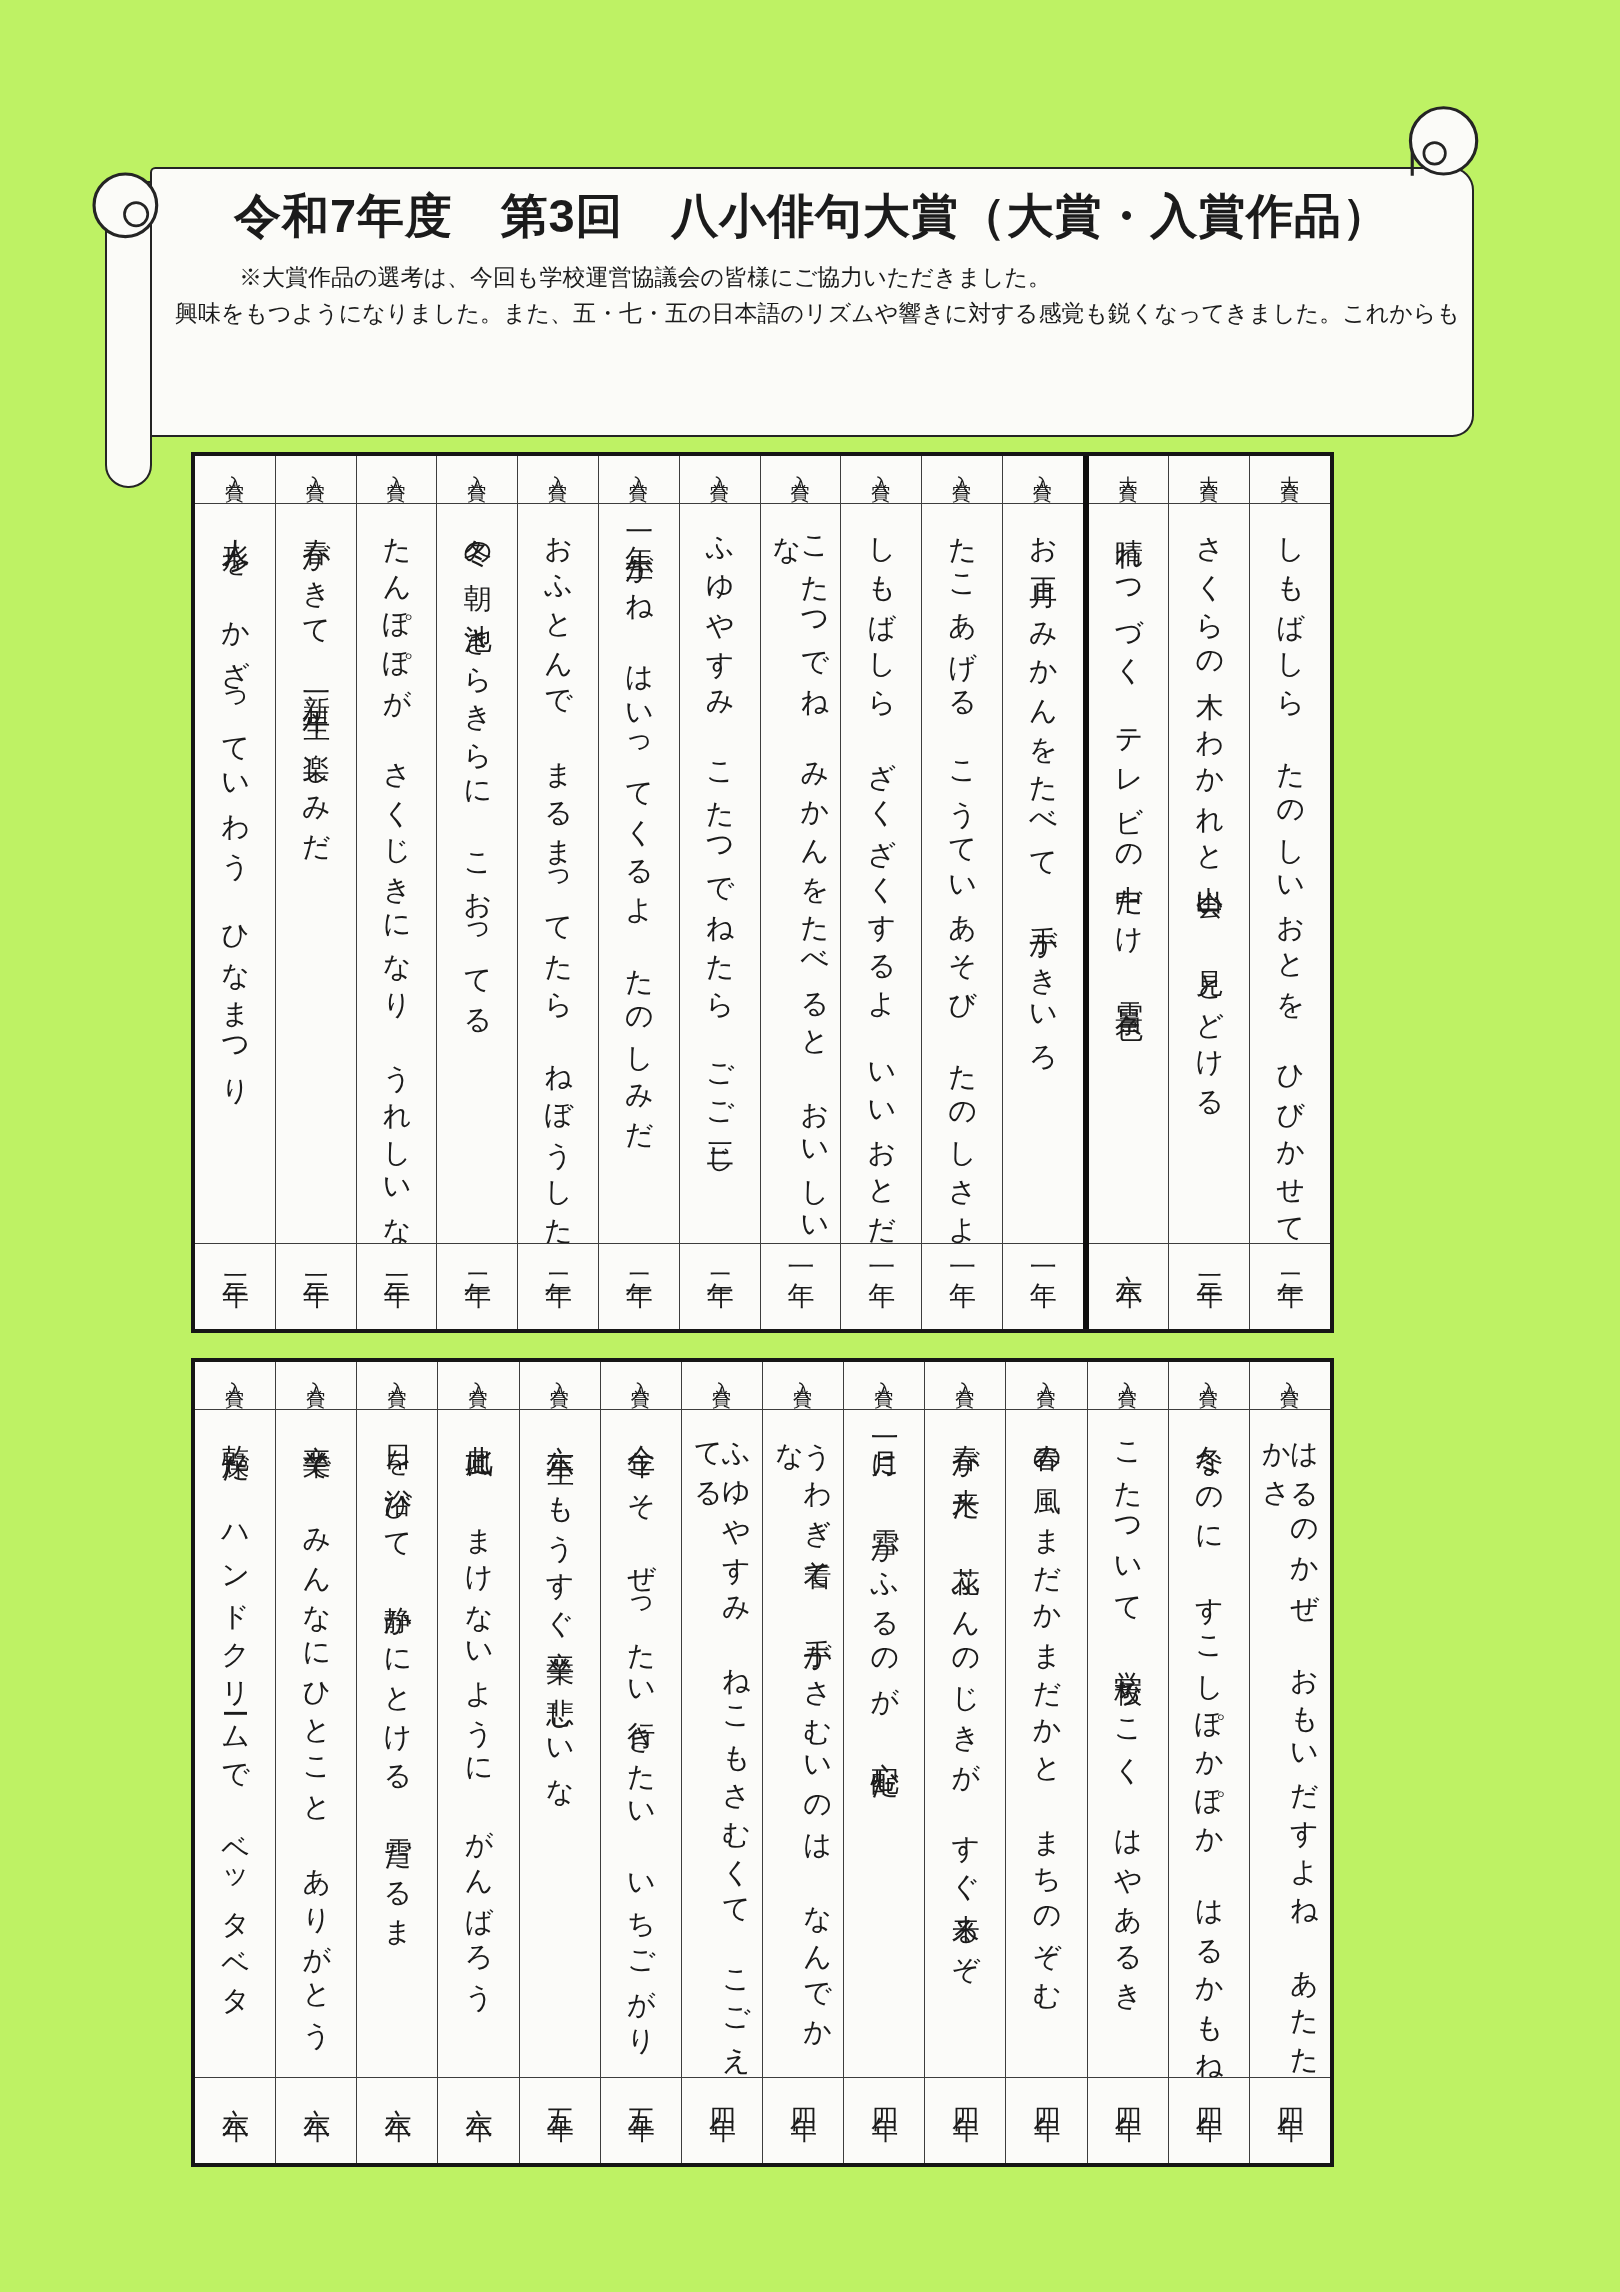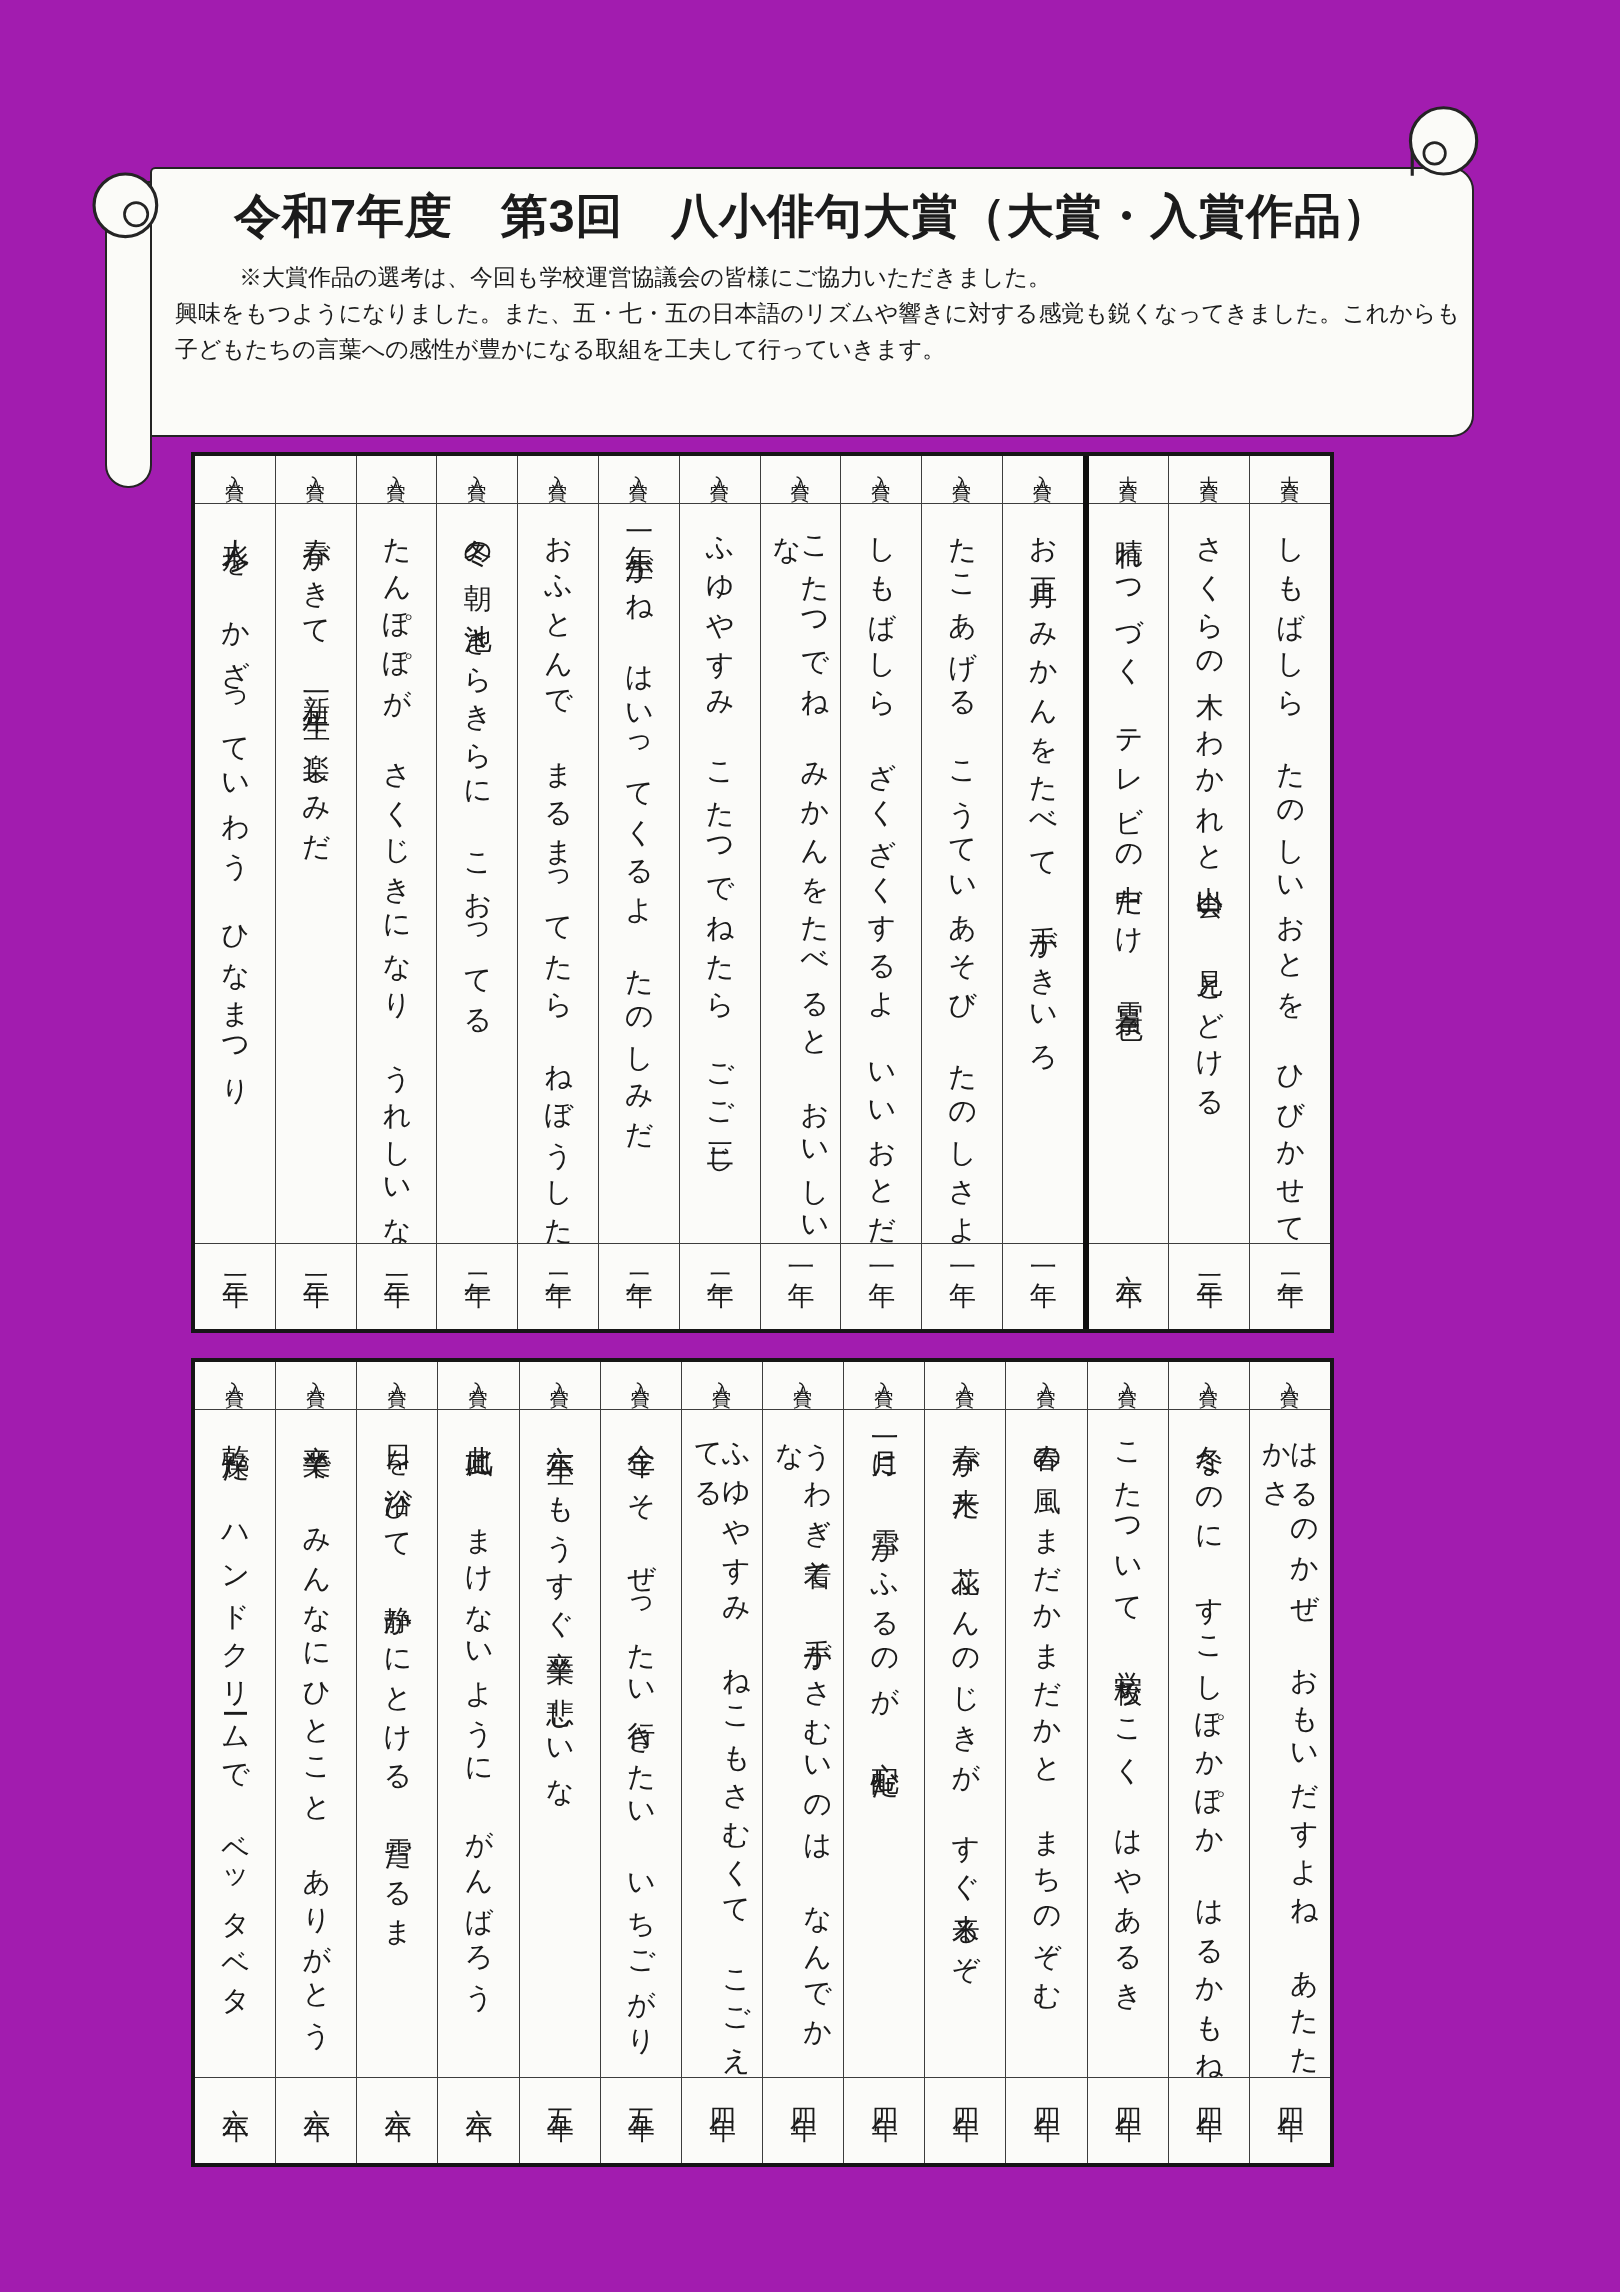--- a/index.html
+++ b/index.html
@@ -1,18 +1,18 @@
 <!DOCTYPE html>
 <html style="font-size:14.3px"><head>
 <meta charset="utf-8">
 <style>
   html,body{margin:0;padding:0;background:#e8e8e5;}
   #sheet{
     position:relative;width:1620px;height:2293px;
-    background:#a21caf;
+    background:#bef264;
     font-family:"Liberation Sans",sans-serif;
     color:#1b1b1b;overflow:hidden;
   }
   
   .banner-tail{
     position:absolute;left:105px;top:181px;width:47px;height:307px;
     background:#fbfbf8;border:2.7px solid #242424;
     border-radius:3.6px 0 23px 23px;box-sizing:border-box;z-index:1;
   }
   .banner-body{
@@ -61,21 +61,20 @@
 
 <div id="sheet">
 
   <div class="banner-tail"></div>
 
   <div class="banner-body">
     <div class="banner-title">令和7年度　第3回　八小俳句大賞（大賞・入賞作品）</div>
     <div class="banner-intro">
       <div class="il0">※大賞作品の選考は、今回も学校運営協議会の皆様にご協力いただきました。</div>
       <div>興味をもつようになりました。また、五・七・五の日本語のリズムや響きに対する感覚も鋭くなってきました。これからも</div>
-      <div>子どもたちの言葉への感性が豊かになる取組を工夫して行っていきます。</div>
     </div>
   </div>
 
   <svg class="curls" viewBox="0 0 1809 2560">
 
     <circle cx="140" cy="229" r="35" fill="#fbfbf8" stroke="#242424" stroke-width="3.5"></circle>
     <circle cx="152" cy="239" r="13" fill="#fbfbf8" stroke="#242424" stroke-width="3"></circle>
 
     <line x1="1577" y1="158" x2="1577" y2="196" stroke="#242424" stroke-width="3.5"></line>
     <circle cx="1612" cy="157" r="37" fill="#fbfbf8" stroke="#242424" stroke-width="3.5"></circle>

